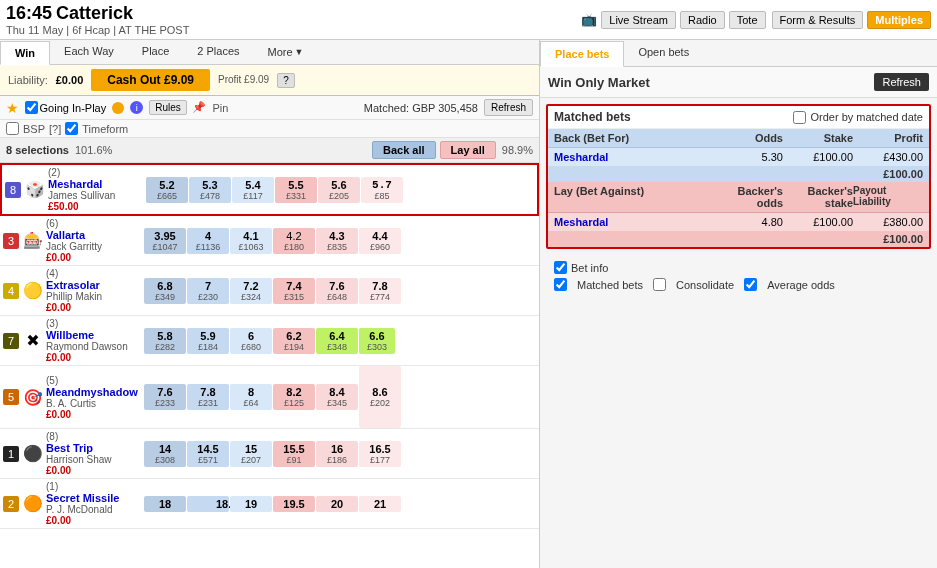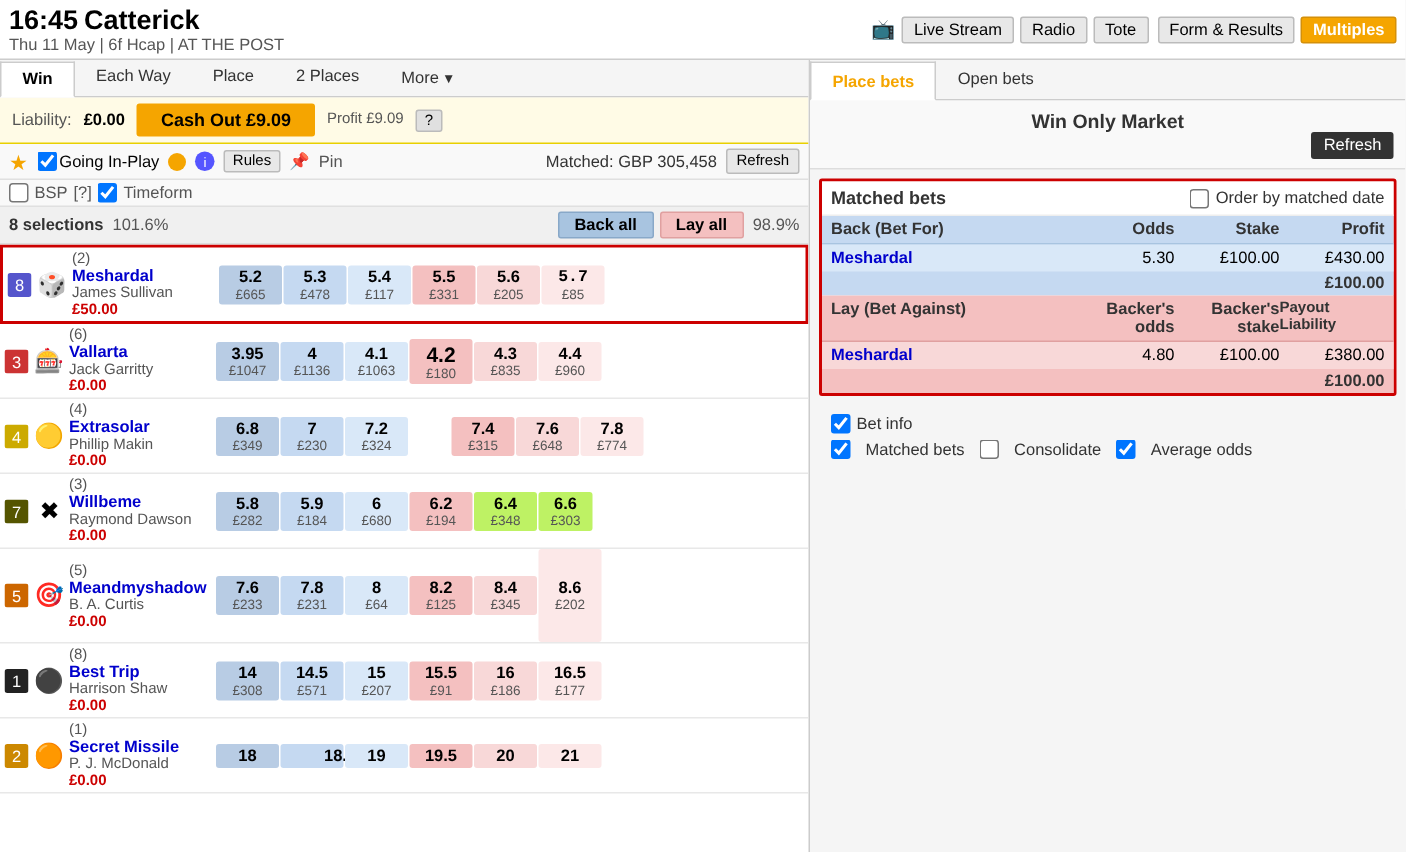--- a/index.html
+++ b/index.html
@@ -154,21 +154,21 @@
       </div>
       <div style="width:42px; text-align:center; padding:2px 1px; border-radius:2px; cursor:pointer; background:#c5d9f1;">
         <span style="font-weight:bold; font-size:11px; display:block;">4</span>
         <span style="font-size:9px; color:#555; display:block;">£1136</span>
       </div>
       <div style="width:42px; text-align:center; padding:2px 1px; border-radius:2px; cursor:pointer; background:#d9e8f8;">
         <span style="font-weight:bold; font-size:11px; display:block;">4.1</span>
         <span style="font-size:9px; color:#555; display:block;">£1063</span>
       </div>
       <div style="width:42px; text-align:center; padding:2px 1px; border-radius:2px; cursor:pointer; background:#f4c0c0;">
-        <span style="font-weight:bold; font-size:14px; display:block;text-align:center;">4.2</span>
+        <span style="font-weight:normal; font-size:11px; display:block;text-align:center;">4.2</span>
         <span style="font-size:9px; color:#555; display:block;">£180</span>
       </div>
       <div style="width:42px; text-align:center; padding:2px 1px; border-radius:2px; cursor:pointer; background:#f8d8d8;">
         <span style="font-weight:bold; font-size:11px; display:block;">4.3</span>
         <span style="font-size:9px; color:#555; display:block;">£835</span>
       </div>
       <div style="width:42px; text-align:center; padding:2px 1px; border-radius:2px; cursor:pointer; background:#fce8e8;">
         <span style="font-weight:bold; font-size:11px; display:block;">4.4</span>
         <span style="font-size:9px; color:#555; display:block;">£960</span>
       </div>
@@ -194,21 +194,21 @@
         <span style="font-size:9px; color:#555; display:block;">£349</span>
       </div>
       <div style="width:42px; text-align:center; padding:2px 1px; border-radius:2px; cursor:pointer; background:#c5d9f1;">
         <span style="font-weight:bold; font-size:11px; display:block;">7</span>
         <span style="font-size:9px; color:#555; display:block;">£230</span>
       </div>
       <div style="width:42px; text-align:center; padding:2px 1px; border-radius:2px; cursor:pointer; background:#d9e8f8;">
         <span style="font-weight:bold; font-size:11px; display:block;">7.2</span>
         <span style="font-size:9px; color:#555; display:block;">£324</span>
       </div>
-      <div style="width:42px; text-align:center; padding:2px 1px; border-radius:2px; cursor:pointer; background:#f4c0c0;margin-left:28px;">
+      <div style="width:42px; text-align:center; padding:2px 1px; border-radius:2px; cursor:pointer; background:#f4c0c0;">
         <span style="font-weight:bold; font-size:11px; display:block;">7.4</span>
         <span style="font-size:9px; color:#555; display:block;">£315</span>
       </div>
       <div style="width:42px; text-align:center; padding:2px 1px; border-radius:2px; cursor:pointer; background:#f8d8d8;">
         <span style="font-weight:bold; font-size:11px; display:block;">7.6</span>
         <span style="font-size:9px; color:#555; display:block;">£648</span>
       </div>
       <div style="width:42px; text-align:center; padding:2px 1px; border-radius:2px; cursor:pointer; background:#fce8e8;">
         <span style="font-weight:bold; font-size:11px; display:block;">7.8</span>
         <span style="font-size:9px; color:#555; display:block;">£774</span>
@@ -387,21 +387,21 @@
 
     <div style="display:flex; background:#f5f5f5; border-bottom:1px solid #ccc; flex-shrink:0;">
       <div style="padding:5px 14px; cursor:pointer; background:#fff; border:1px solid #ccc; border-bottom:1px solid #fff; font-size:12px; font-weight:bold; position:relative; top:1px; color:#f5a500;">
         <span>Place bets</span>
       </div>
       <div style="padding:5px 14px; cursor:pointer; font-size:12px; color:#333;">
         <span>Open bets</span>
       </div>
     </div>
 
-    <div style="display:flex; align-items:center; padding:6px 8px; background:#f9f9f9; border-bottom:1px solid #ddd; flex-shrink:0;flex-direction:column;">
+    <div style="display:flex; align-items:center; padding:6px 8px; background:#f9f9f9; border-bottom:1px solid #ddd; flex-shrink:0;">
       <span style="font-size:13px; font-weight:bold; color:#333;">Win Only Market</span>
       <button style="background:#333; color:#fff; border:none; padding:3px 8px; cursor:pointer; font-size:11px; border-radius:2px; margin-left:auto;">Refresh</button>
     </div>
 
     <div style="border:2px solid #cc0000; margin:6px; background:#fff; border-radius:2px; flex-shrink:0;">
 
       <div style="display:flex; align-items:center; padding:4px 6px; background:#fff; border-bottom:1px solid #eee;">
         <span style="font-weight:bold; font-size:12px; color:#333;">Matched bets</span>
         <div style="margin-left:auto; display:flex; align-items:center; gap:4px; font-size:11px; color:#333;">
           <input type="checkbox" style="">

